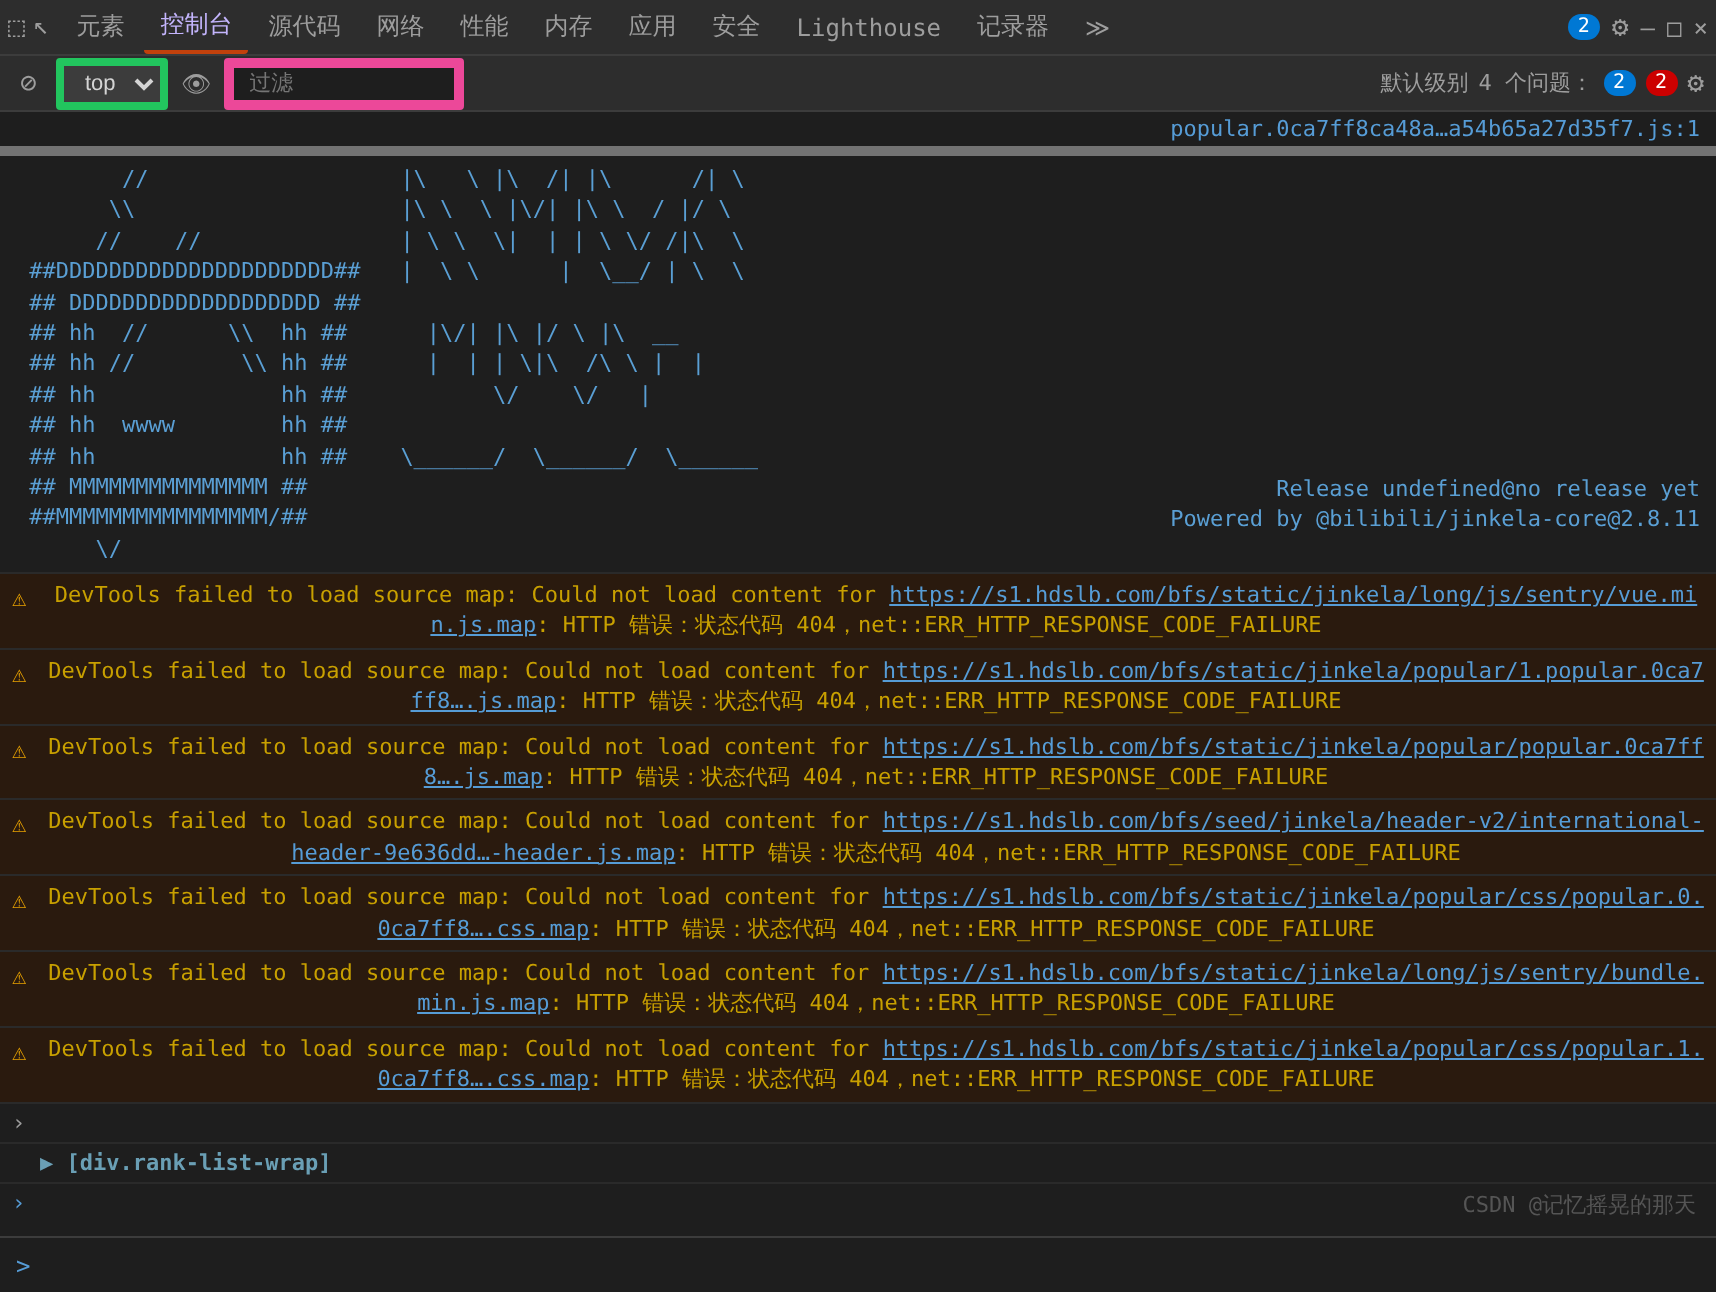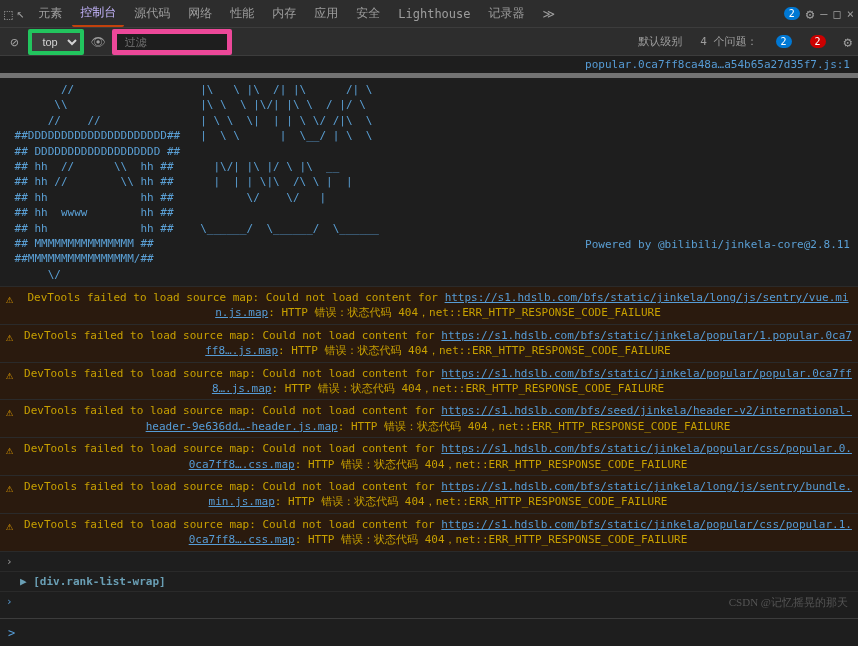--- a/index.html
+++ b/index.html
@@ -91,21 +91,21 @@
       color: #d4d4d4;
       padding: 2px 8px;
       font-size: 11px;
       border-radius: 2px;
       width: 120px;
     }
     .console-toolbar-right {
       margin-left: auto;
       display: flex;
       align-items: center;
-      gap: 18px;
+      gap: 5px;
       font-size: 11px;
       color: #9d9d9d;
     }
 
     
     .ascii-art {
       background: #1e1e1e;
       padding: 4px 8px;
       border-bottom: 1px solid #2a2a2a;
       display: flex;
@@ -211,21 +211,20 @@
       flex: 1;
     }
 
     
     .watermark {
       position: fixed;
       bottom: 36px;
       right: 10px;
       color: #555;
       font-size: 11px;
-      font-family: Liberation Serif, serif;
     }
 
     .console-wrapper {
       position: relative;
       height: calc(646px - 28px);
       overflow: hidden;
     }
 
     .scrollable {
       height: calc(646px - 28px - 28px);
@@ -305,20 +304,21 @@
         <pre class="ascii-right">|\   \ |\  /| |\      /| \
 |\ \  \ |\/| |\ \  / |/ \
 | \ \  \|  | | \ \/ /|\  \
 |  \ \      |  \__/ | \  \
 
   |\/| |\ |/ \ |\  __
   |  | | \|\  /\ \ |  |
        \/    \/   |
 
 \______/  \______/  \______</pre>
+        <div class="ascii-release">Release undefined@no release yet</div>
         <div class="ascii-release">Powered by @bilibili/jinkela-core@2.8.11</div>
       </div>
     </div>
 
     <div id="error-entries">
         <div class="console-entry">
           <span class="warning-icon">⚠</span>
           <span class="entry-text">DevTools failed to load source map: Could not load content for <span class="entry-link">https://s1.hdslb.com/bfs/static/jinkela/long/js/sentry/vue.min.js.map</span>: HTTP 错误：状态代码 404，net::ERR_HTTP_RESPONSE_CODE_FAILURE</span>
         </div>
         <div class="console-entry">

